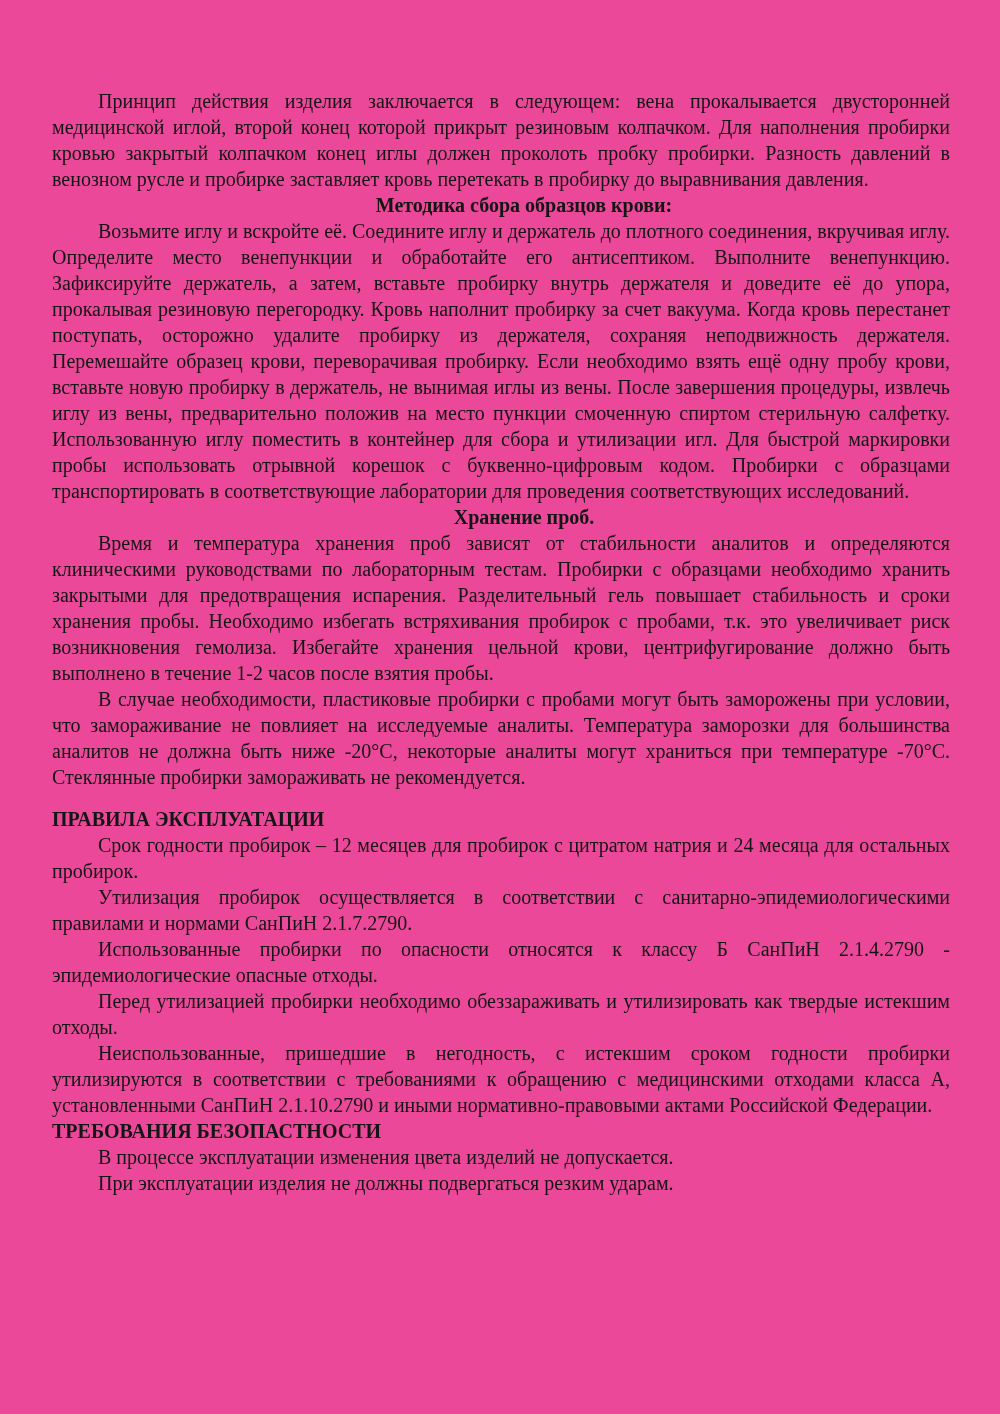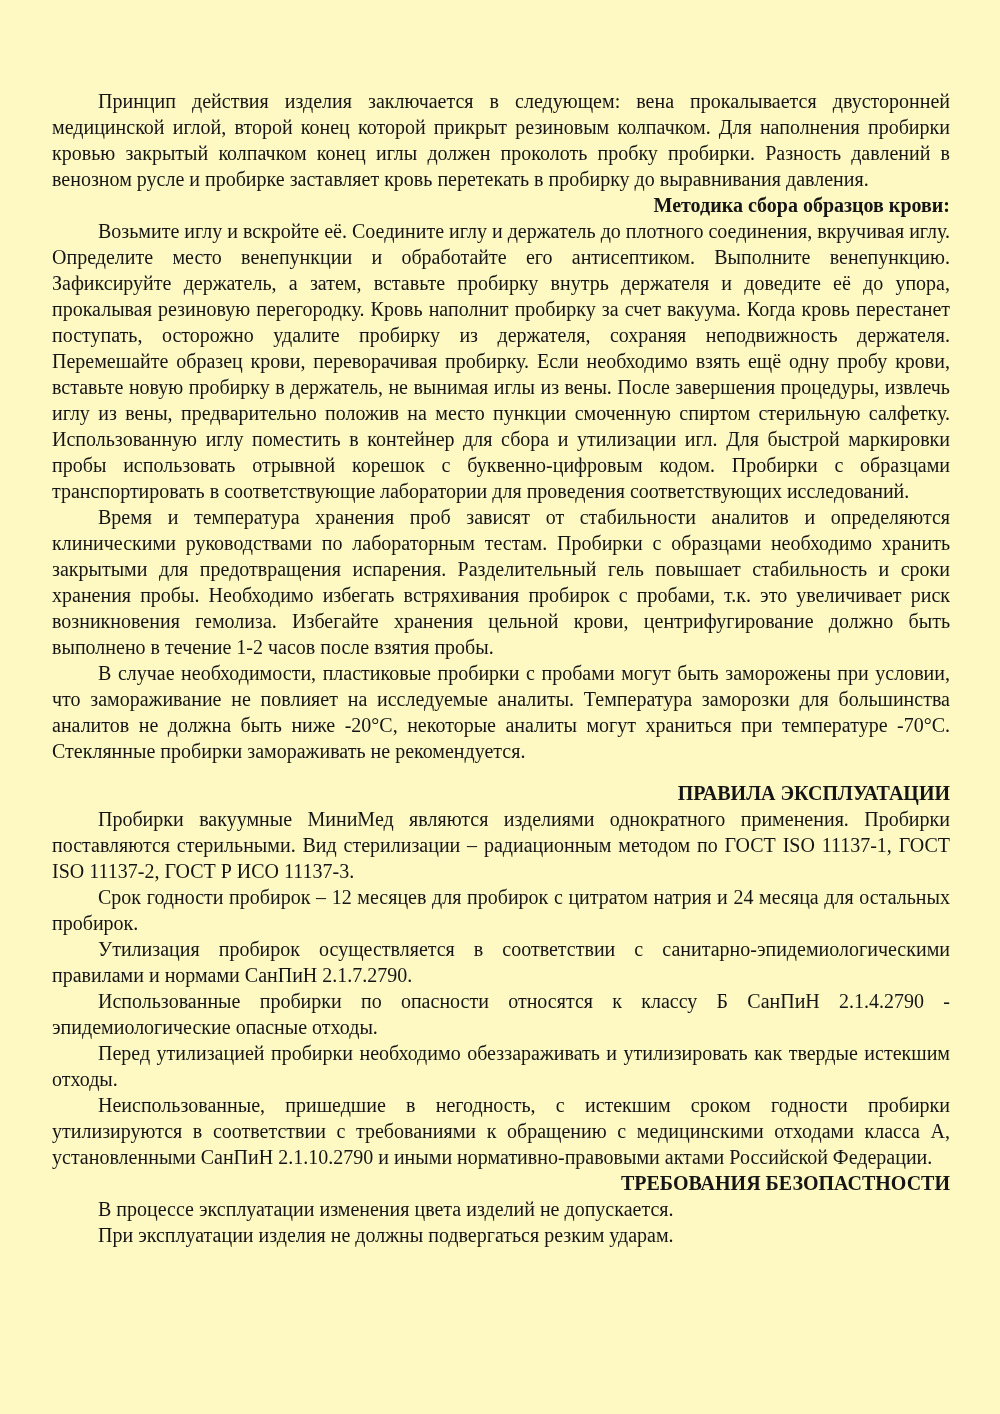--- a/index.html
+++ b/index.html
@@ -5,61 +5,61 @@
   html, body {
     margin: 0;
     padding: 0;
     background: #ffffff;
   }
   .page {
     position: relative;
     width: 1000px;
     height: 1414px;
     margin: 0 auto;
-    background: #fef9c3;
+    background: #ec4899;
     box-sizing: border-box;
     padding: 88px 50px 0 52px;
     font-family: "Liberation Serif", "DejaVu Serif", serif;
     font-size: 20px;
     line-height: 26px;
     color: #151515;
     overflow: hidden;
   }
   .para {
     margin: 0;
     text-align: justify;
     text-indent: 46px;
   }
   .head-inline {
     margin: 0;
     font-weight: bold;
     text-indent: 46px;
-    text-align: right;
+    text-align: center;
   }
   .head-center {
     margin: 0;
     font-weight: bold;
-    text-align: right;
+    text-align: left;
     text-indent: 0;
   }
   .gap-top {
     margin-top: 16px;
   }
 </style>
 </head>
 <body>
 
 <div class="page">
   <p class="para">Принцип действия изделия заключается в следующем: вена прокалывается двусторонней медицинской иглой, второй конец которой прикрыт резиновым колпачком. Для наполнения пробирки кровью закрытый колпачком конец иглы должен проколоть пробку пробирки. Разность давлений в венозном русле и пробирке заставляет кровь перетекать в пробирку до выравнивания давления.</p>
   <p class="head-inline">Методика сбора образцов крови:</p>
   <p class="para">Возьмите иглу и вскройте её. Соедините иглу и держатель до плотного соединения, вкручивая иглу. Определите место венепункции и обработайте его антисептиком. Выполните венепункцию. Зафиксируйте держатель, а затем, вставьте пробирку внутрь держателя и доведите её до упора, прокалывая резиновую перегородку. Кровь наполнит пробирку за счет вакуума. Когда кровь перестанет поступать, осторожно удалите пробирку из держателя, сохраняя неподвижность держателя. Перемешайте образец крови, переворачивая пробирку. Если необходимо взять ещё одну пробу крови, вставьте новую пробирку в держатель, не вынимая иглы из вены. После завершения процедуры, извлечь иглу из вены, предварительно положив на место пункции смоченную спиртом стерильную салфетку. Использованную иглу поместить в контейнер для сбора и утилизации игл. Для быстрой маркировки пробы использовать отрывной корешок с буквенно-цифровым кодом. Пробирки с образцами транспортировать в соответствующие лаборатории для проведения соответствующих исследований.</p>
+  <p class="head-inline">Хранение проб.</p>
   <p class="para">Время и температура хранения проб зависят от стабильности аналитов и определяются клиническими руководствами по лабораторным тестам. Пробирки с образцами необходимо хранить закрытыми для предотвращения испарения. Разделительный гель повышает стабильность и сроки хранения пробы. Необходимо избегать встряхивания пробирок с пробами, т.к. это увеличивает риск возникновения гемолиза. Избегайте хранения цельной крови, центрифугирование должно быть выполнено в течение 1-2 часов после взятия пробы.</p>
   <p class="para">В случае необходимости, пластиковые пробирки с пробами могут быть заморожены при условии, что замораживание не повлияет на исследуемые аналиты. Температура заморозки для большинства аналитов не должна быть ниже -20°С, некоторые аналиты могут храниться при температуре -70°С. Стеклянные пробирки замораживать не рекомендуется.</p>
   <p class="head-center gap-top">ПРАВИЛА ЭКСПЛУАТАЦИИ</p>
-  <p class="para">Пробирки вакуумные МиниМед являются изделиями однократного применения. Пробирки поставляются стерильными. Вид стерилизации – радиационным методом по ГОСТ ISO 11137-1, ГОСТ ISO 11137-2, ГОСТ Р ИСО 11137-3.</p>
   <p class="para">Срок годности пробирок – 12 месяцев для пробирок с цитратом натрия и 24 месяца для остальных пробирок.</p>
   <p class="para">Утилизация пробирок осуществляется в соответствии с санитарно-эпидемиологическими правилами и нормами СанПиН 2.1.7.2790.</p>
   <p class="para">Использованные пробирки по опасности относятся к классу Б СанПиН 2.1.4.2790 - эпидемиологические опасные отходы.</p>
   <p class="para">Перед утилизацией пробирки необходимо обеззараживать и утилизировать как твердые истекшим отходы.</p>
   <p class="para">Неиспользованные, пришедшие в негодность, с истекшим сроком годности пробирки утилизируются в соответствии с требованиями к обращению с медицинскими отходами класса А, установленными СанПиН 2.1.10.2790 и иными нормативно-правовыми актами Российской Федерации.</p>
   <p class="head-center">ТРЕБОВАНИЯ БЕЗОПАСТНОСТИ</p>
   <p class="para">В процессе эксплуатации изменения цвета изделий не допускается.</p>
   <p class="para">При эксплуатации изделия не должны подвергаться резким ударам.</p>
 </div>
 

